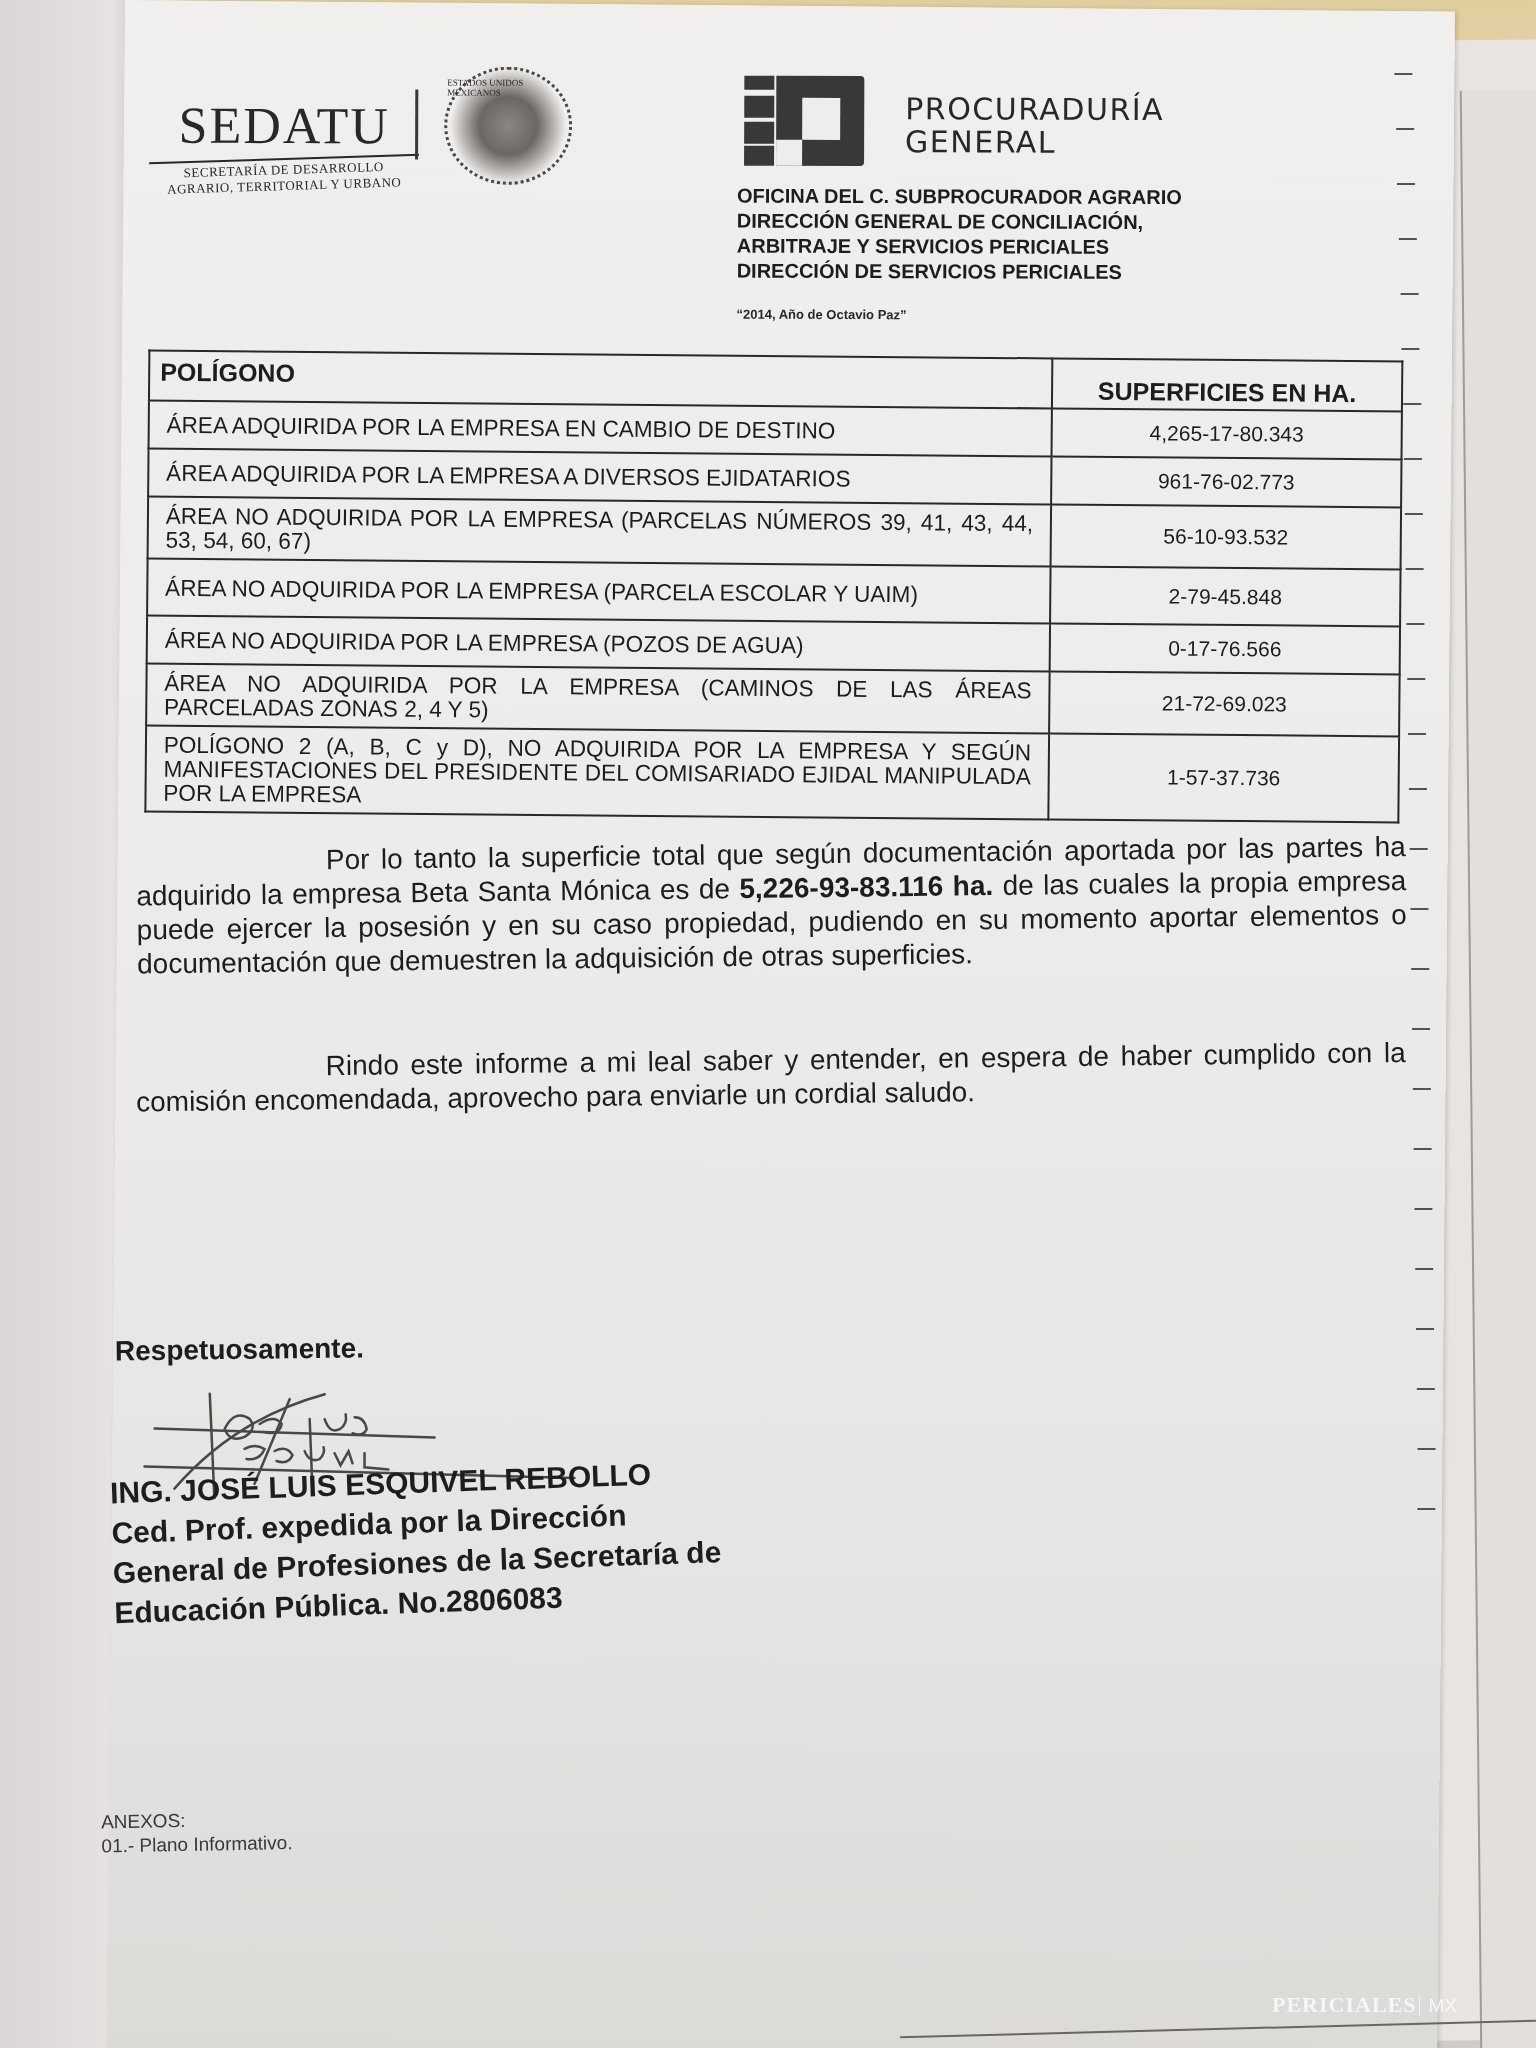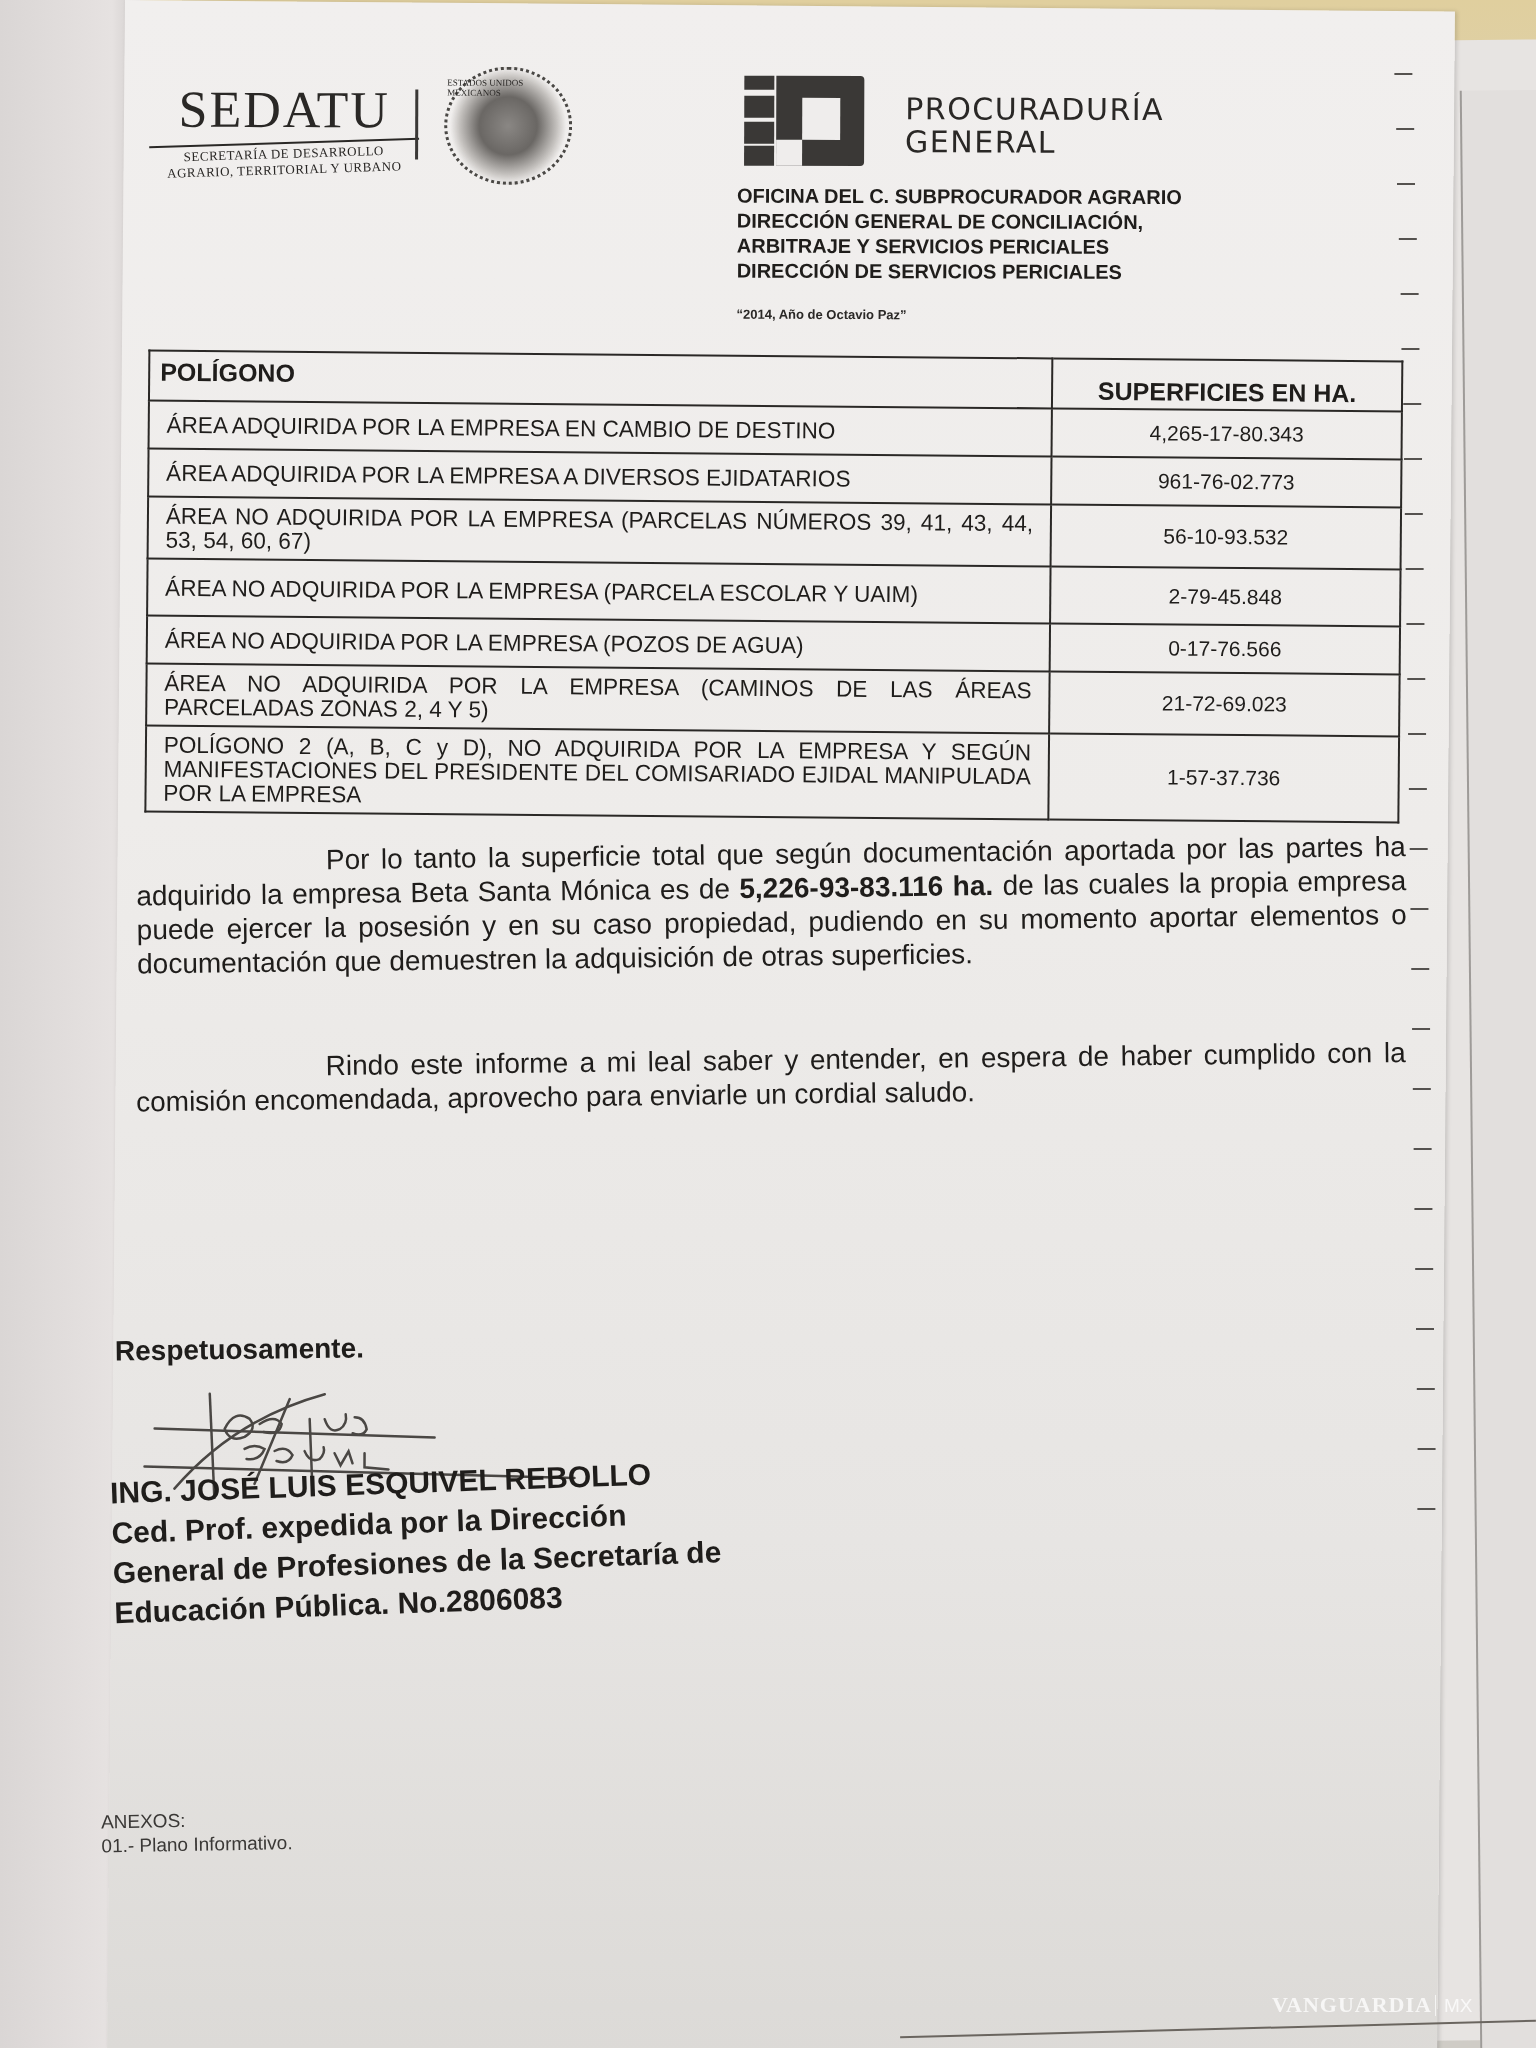--- a/index.html
+++ b/index.html
@@ -27,21 +27,21 @@
   .page {
     position: absolute; left: 125px; top: 0px; width: 1330px; height: 2048px;
     background: linear-gradient(180deg, #f1efee 0%, #eeecea 40%, #e7e5e3 75%, #dcdad7 100%);
     transform-origin: 0 0;
     transform: rotate(0.5deg);
     box-shadow: 2px 0 4px rgba(0,0,0,0.15);
   }
   .page-inner { position: absolute; left: 0; top: 0; width: 100%; height: 100%; transform: rotate(-0.3deg); }
 
   
-  .sedatu { position: absolute; left: 20px; top: 80px; width: 290px; }
+  .sedatu { position: absolute; left: 20px; top: 96px; width: 290px; }
   .sedatu-title {
     font-family: "Liberation Serif", serif; font-size: 52px; letter-spacing: 2px;
     color: #2a2826; text-align: center; line-height: 1;
   }
   .sedatu-rule { height: 2px; background: #2a2826; margin: 6px 10px 2px 10px; transform: rotate(-2deg); }
   .sedatu-sub {
     font-family: "Liberation Serif", serif; font-size: 13px; letter-spacing: 0.5px;
     text-align: center; color: #2a2826; line-height: 1.25; transform: rotate(-2deg);
   }
   .header-divider { position: absolute; left: 296px; top: 85px; width: 3px; height: 70px; background: #3a3836; }
@@ -274,14 +274,14 @@
     <div class="tick" style="top:1260px;left:26px"></div>
     <div class="tick" style="top:1320px;left:27px"></div>
     <div class="tick" style="top:1380px;left:28px"></div>
     <div class="tick" style="top:1440px;left:28px"></div>
   </div>
  </div>
 </div>
 
 <div class="bottom-line"></div>
 <div class="watermark">
-  <span>VANGUARDIA</span><span class="mx">MX</span>
+  <span>PERICIALES</span><span class="mx">MX</span>
 </div>
 
 </body></html>

